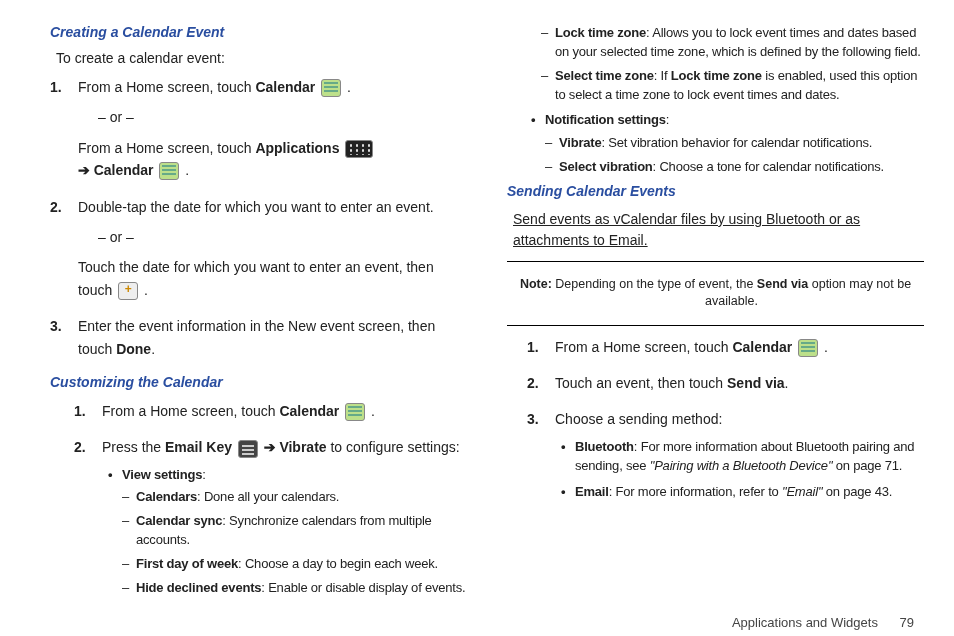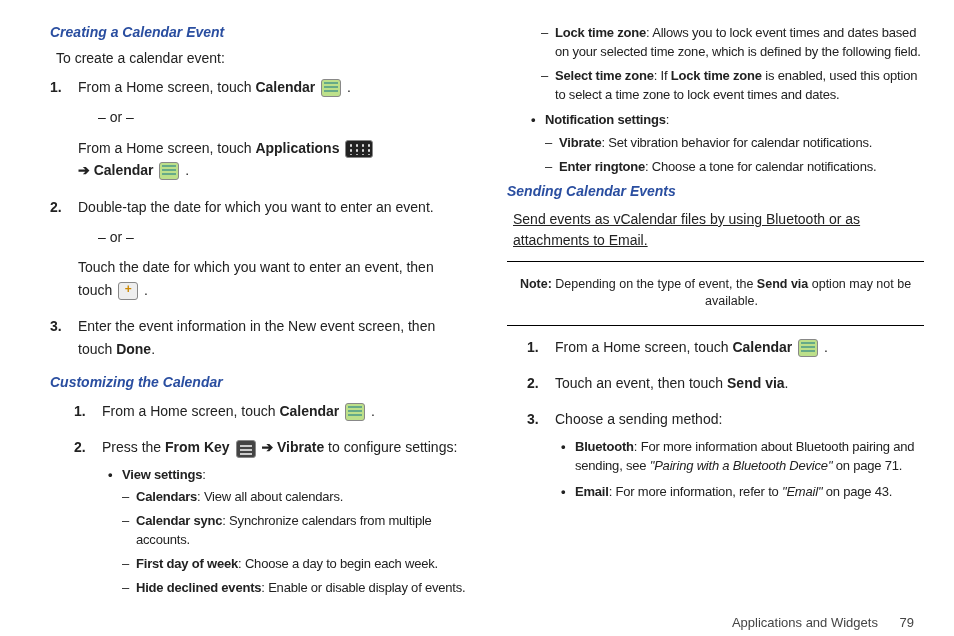--- a/index.html
+++ b/index.html
@@ -213,30 +213,30 @@
       <li>
         <span class="num-label">1.</span>
         <span>
           <span>From a Home screen, touch </span><span class="b">Calendar</span>
           <span class="icon calendar"></span> .
         </span>
       </li>
       <li>
         <span class="num-label">2.</span>
         <span>
-          <span>Press the </span><span class="b">From Key</span>
+          <span>Press the </span><span class="b">Email Key</span>
           <span class="icon menu"></span>
           <span class="arrow"> ➔ </span><span class="b">Vibrate</span><span> to configure settings:</span>
         </span>
 
         <ul class="bullet-l1">
           <li>
             <span class="b cond">View settings</span><span class="cond">:</span>
             <ul class="dash-l2">
-              <li><span class="b cond">Calendars</span><span class="cond">: View all about calendars.</span></li>
+              <li><span class="b cond">Calendars</span><span class="cond">: Done all your calendars.</span></li>
               <li><span class="b cond">Calendar sync</span><span class="cond">: Synchronize calendars from multiple accounts.</span></li>
               <li><span class="b cond">First day of week</span><span class="cond">: Choose a day to begin each week.</span></li>
               <li><span class="b cond">Hide declined events</span><span class="cond">: Enable or disable display of events.</span></li>
             </ul>
           </li>
         </ul>
       </li>
     </ol>
   </div>
 
@@ -245,21 +245,21 @@
     <ul class="dash-l2" style="padding-left:48px;">
       <li><span class="b cond">Lock time zone</span><span class="cond">: Allows you to lock event times and dates based on your selected time zone, which is defined by the following field.</span></li>
       <li><span class="b cond">Select time zone</span><span class="cond">: If </span><span class="b cond">Lock time zone</span><span class="cond"> is enabled, used this option to select a time zone to lock event times and dates.</span></li>
     </ul>
 
     <ul class="bullet-l1" style="padding-left:38px;">
       <li>
         <span class="b cond">Notification settings</span><span class="cond">:</span>
         <ul class="dash-l2">
           <li><span class="b cond">Vibrate</span><span class="cond">: Set vibration behavior for calendar notifications.</span></li>
-          <li><span class="b cond">Enter ringtone</span><span class="cond">: Choose a tone for calendar notifications.</span></li>
+          <li><span class="b cond">Select vibration</span><span class="cond">: Choose a tone for calendar notifications.</span></li>
         </ul>
       </li>
     </ul>
 
     <div class="h-blue">Sending Calendar Events</div>
     <div class="intro" style="line-height:1.5;text-decoration:underline;">Send events as vCalendar files by using Bluetooth or as attachments to Email.</div>
 
     <hr class="hr">
     <div class="note-block">
       <span class="note-text">

